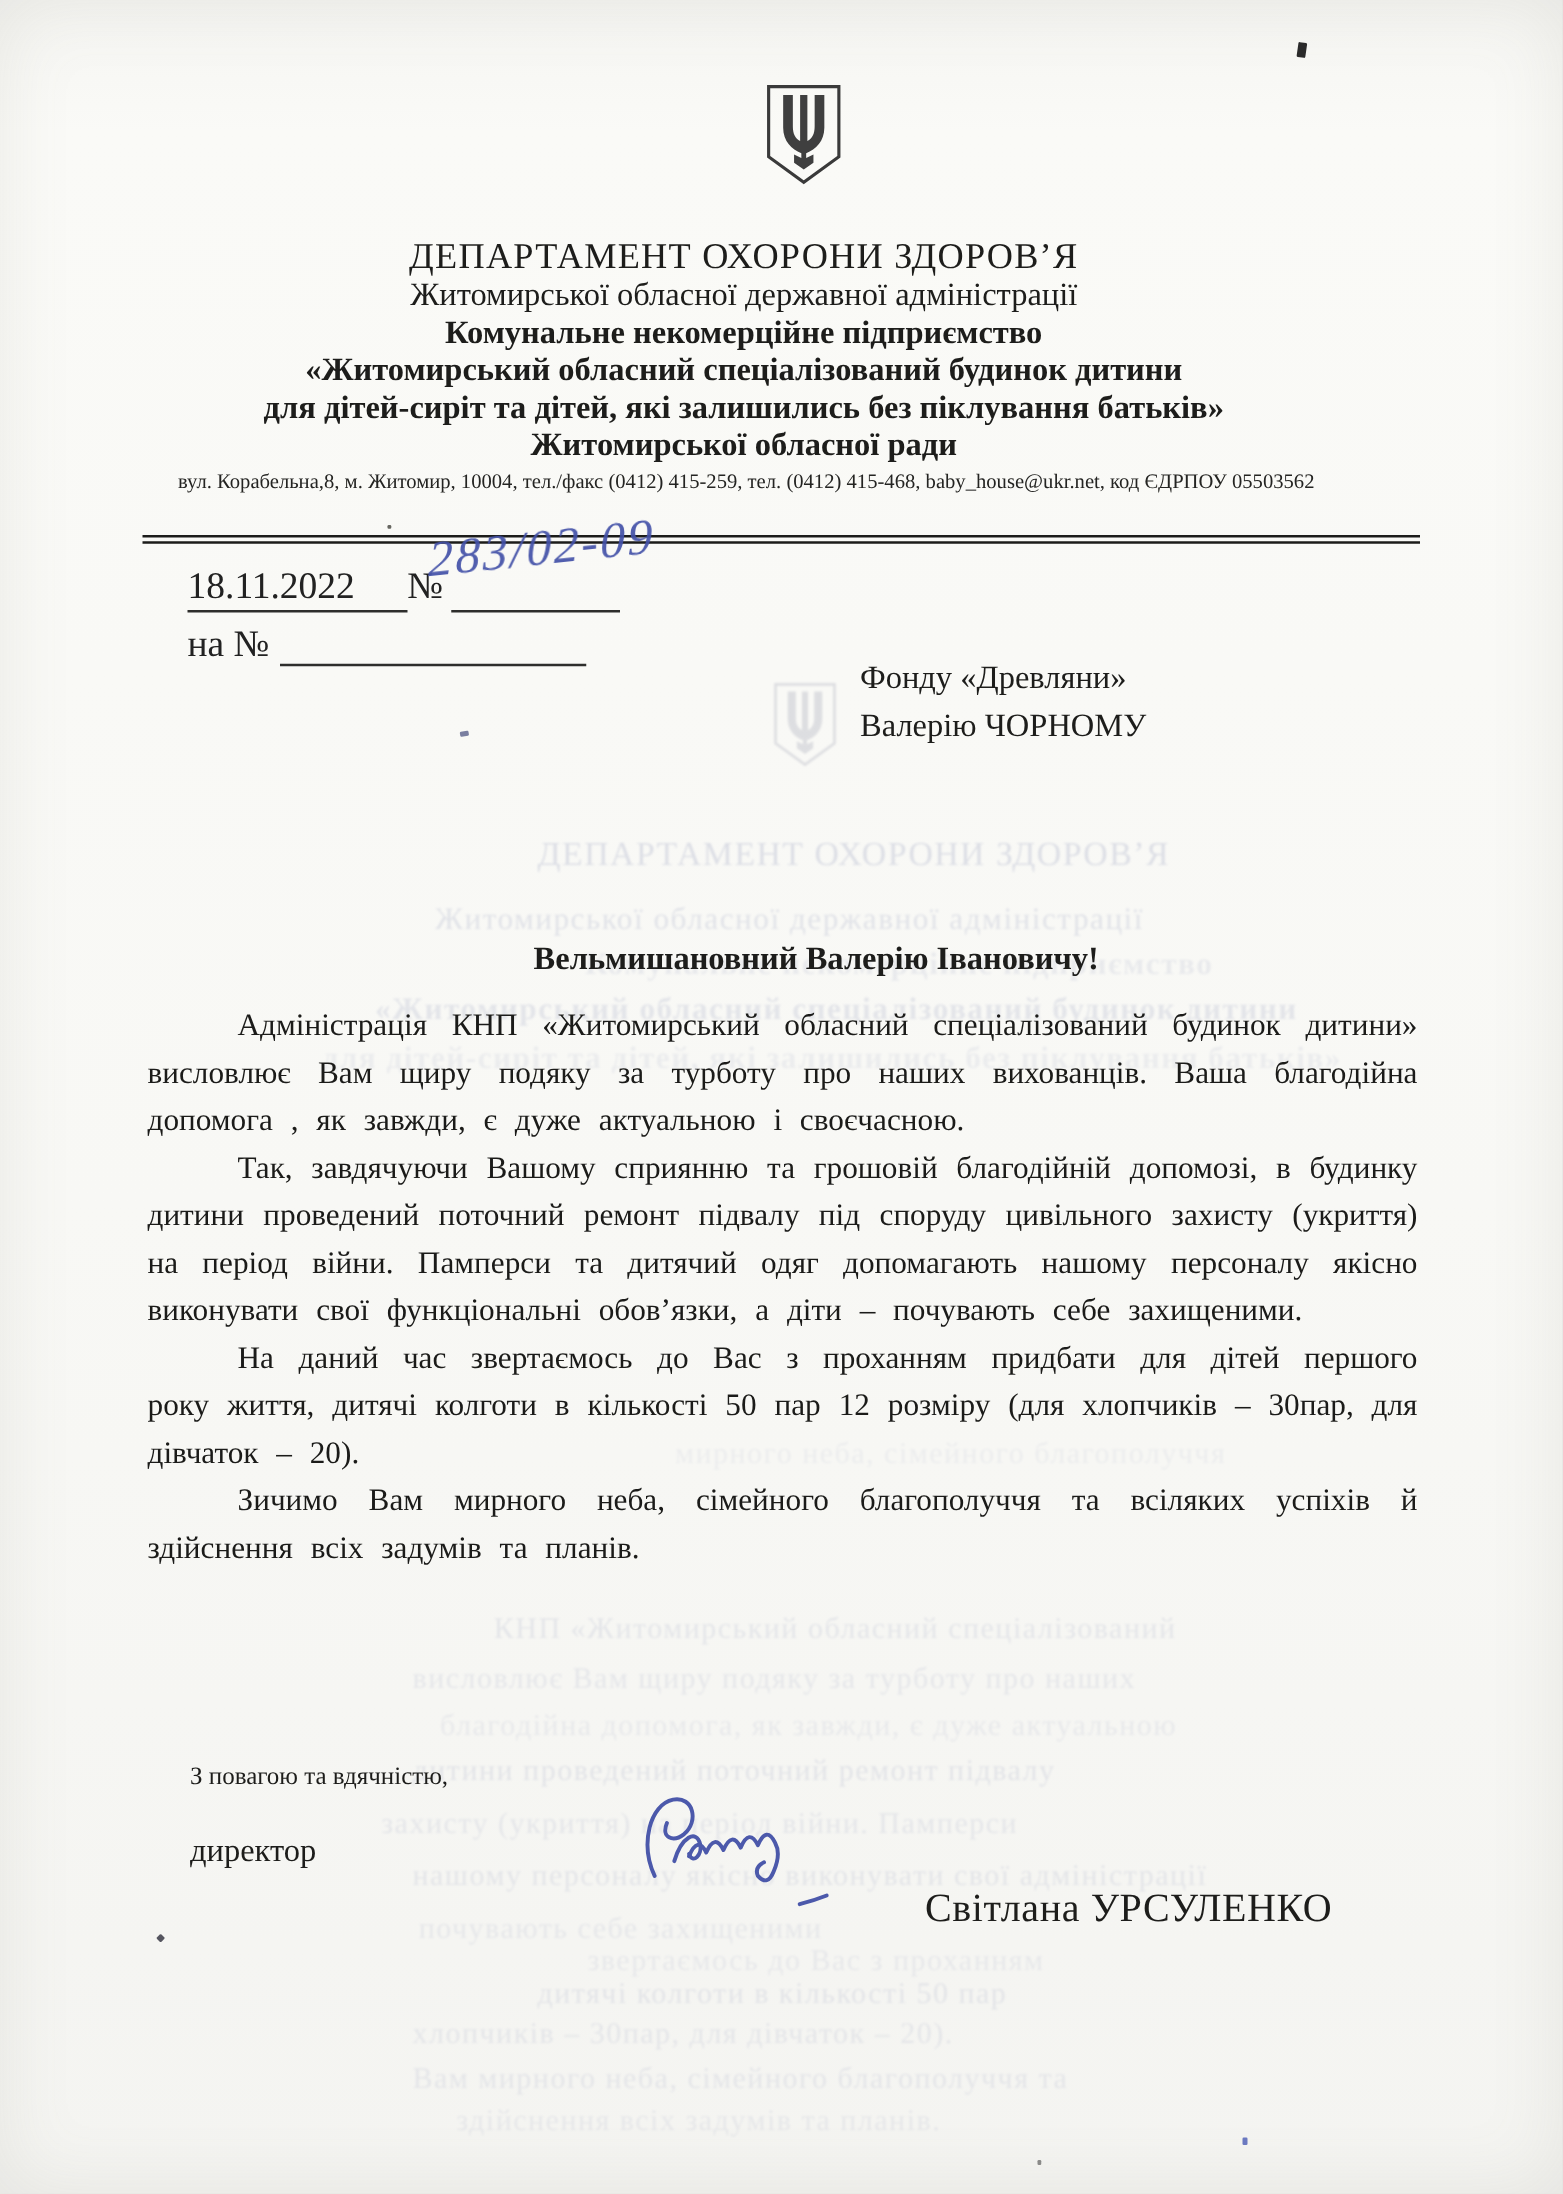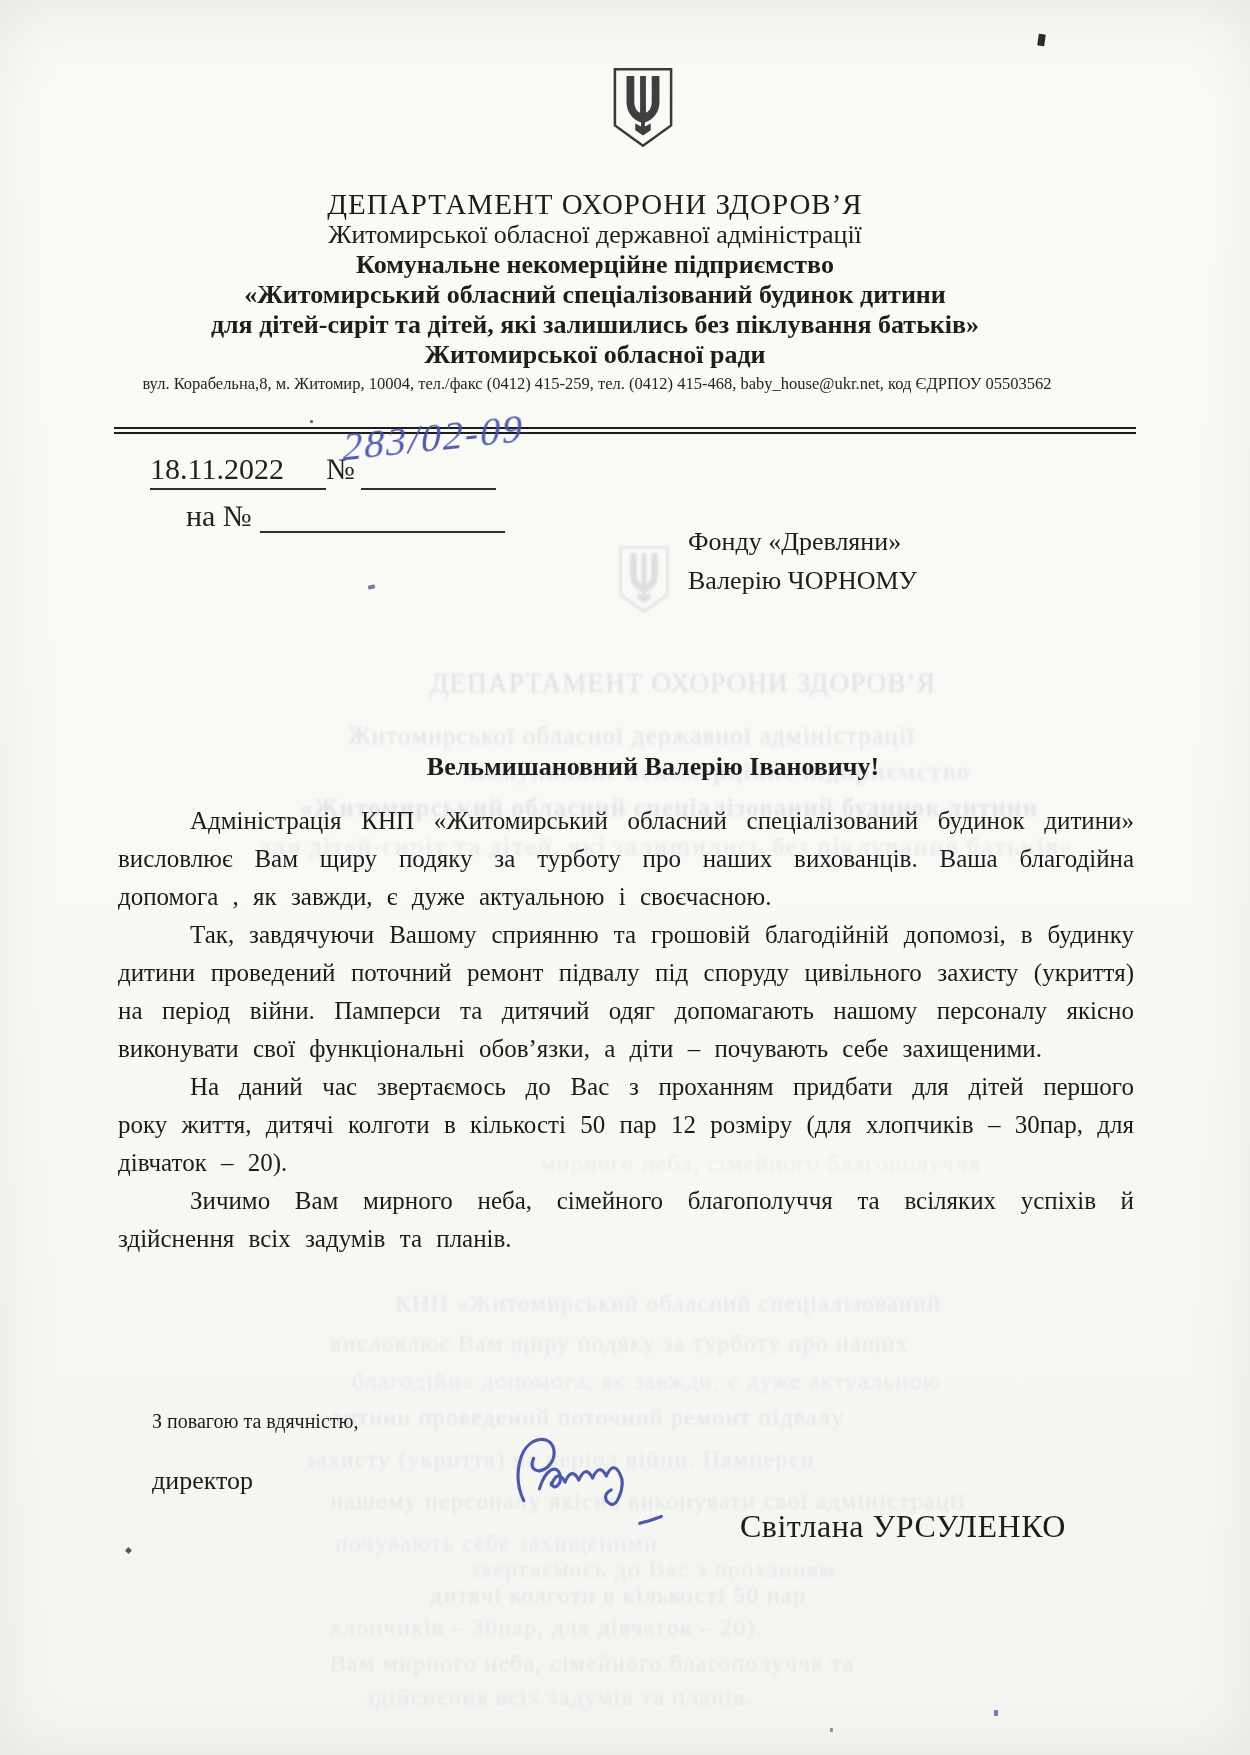--- a/index.html
+++ b/index.html
@@ -13,21 +13,21 @@
   
   .letterhead{position:absolute;top:0;left:0;width:100%;text-align:center;padding-top:66px;}
   .emblem{width:62px;height:84px;margin:0 auto;transform:translateX(18px);}
   .lh-l1{margin-top:34px;font-size:29px;line-height:32px;letter-spacing:1px;transform:translateX(-30px);}
   .lh-l2{font-size:26px;line-height:30px;transform:translateX(-30px);}
   .lh-b {font-size:26px;line-height:30px;font-weight:bold;transform:translateX(-30px);}
   .lh-addr{margin-top:3px;font-size:16.5px;line-height:22px;transform:translateX(-28px);color:#242422;}
   .rule{margin:32px auto 0 114px;width:1022px;height:3px;border-top:2.5px solid #1c1c1a;border-bottom:2px solid #1c1c1a;}
   
   .ref{position:absolute;left:150px;top:452px;font-size:30px;color:#222;}
-  .ref-row2{margin-top:9px;margin-left:36px;}
+  .ref-row2{margin-top:9px;}
   .u{border-bottom:2px solid #2e2e2c;display:inline-block;}
   .u-date{padding:0 42px 2px 0;}
   .u-num{width:135px;height:28px;margin-left:6px;vertical-align:bottom;}
   .u-onnum{width:245px;height:28px;margin-left:8px;vertical-align:bottom;}
   .hand-number{
     position:absolute;left:342px;top:414px;font-size:40px;font-style:italic;
     color:#4351a8;transform:rotate(-6deg) skewX(-6deg);letter-spacing:2px;opacity:.92;
     filter:blur(.2px);
   }
   

